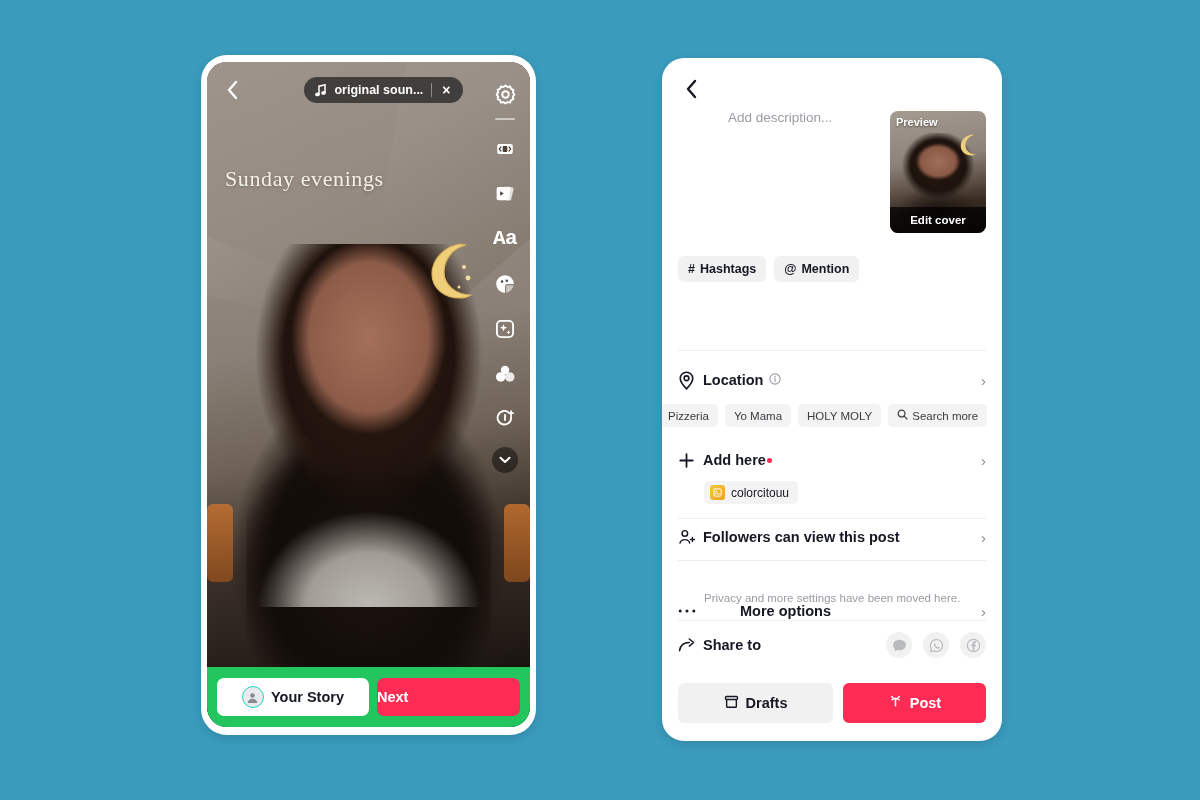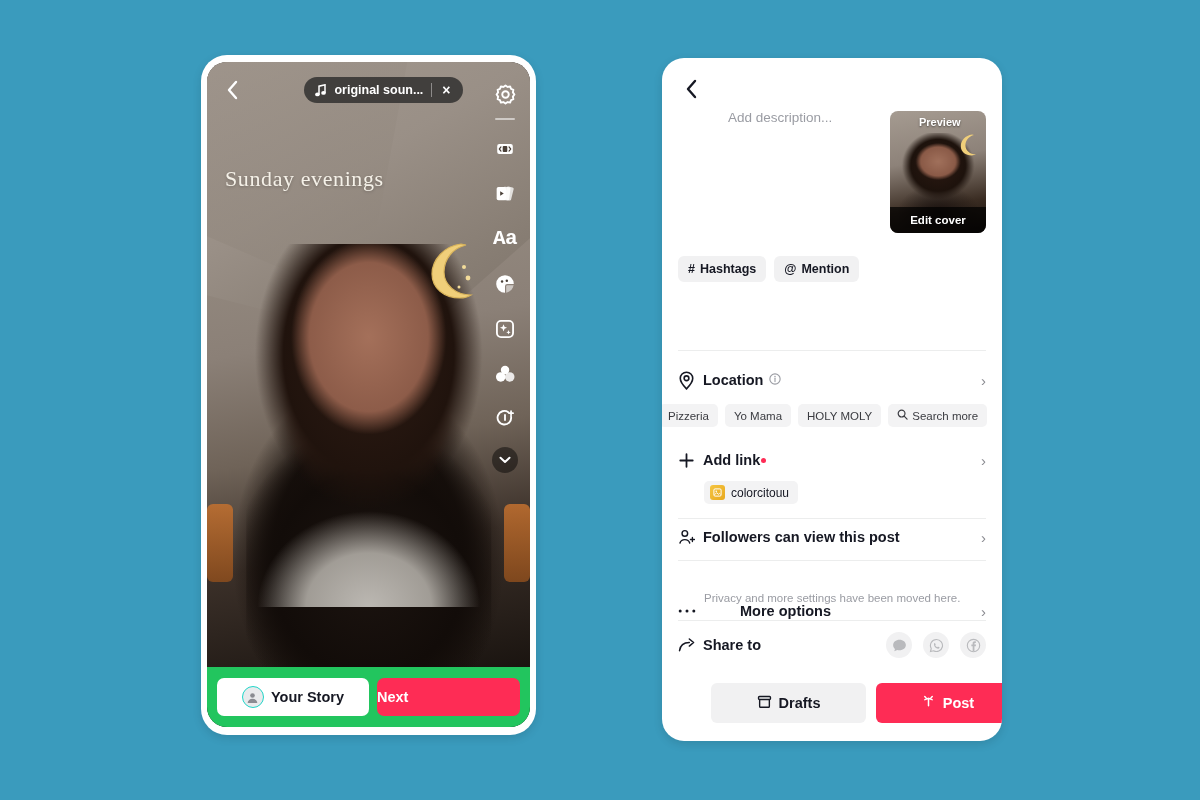--- a/index.html
+++ b/index.html
@@ -160,21 +160,20 @@
     background:
       radial-gradient(ellipse 38% 26% at 50% 30%, #a0705b 0%, #8a5a47 58%, rgba(0,0,0,0) 75%),
       radial-gradient(ellipse 56% 44% at 50% 34%, #2c1a13 0%, #1d120c 62%, rgba(0,0,0,0) 82%),
       radial-gradient(ellipse 66% 40% at 50% 86%, #191210 0%, rgba(0,0,0,0) 80%);
   }
   .pv-moon { position:absolute; right: 8px; top: 22px; width: 22px; height: 24px; }
   .pv-label {
     position:absolute; left: 6px; top: 5px;
     color:#fff; font-size: 11px; font-weight: 700;
     text-shadow: 0 1px 2px rgba(0,0,0,.5);
-    margin-left: 23px;
   }
   .pv-editcover {
     position:absolute; left:0; bottom:0; width:100%; height: 26px;
     background: rgba(0,0,0,.72); color:#fff; font-size: 11.5px; font-weight: 600;
     display:flex; align-items:center; justify-content:center;
   }
 
   .chipbar { position:absolute; left: 16px; top: 198px; display:flex; gap: 8px; }
   .chip {
     background: #f1f1f2; border-radius: 6px;
@@ -218,21 +217,21 @@
     background:#fe2c55; vertical-align: super; margin-left: 1px;
   }
   .share-icons { margin-left:auto; display:flex; gap: 11px; }
   .share-ic {
     width: 26px; height: 26px; border-radius:50%; background:#f1f1f2;
     display:flex; align-items:center; justify-content:center;
   }
 
   .rp-bottom {
     position: absolute; left: 0; bottom: 18px; width: 100%;
-    display:flex; gap: 10px; padding: 0 16px; margin-left: 33px;
+    display:flex; gap: 10px; padding: 0 16px;
   }
   .drafts-btn {
     flex: 0 0 155px; height: 40px; background:#f1f1f2; border-radius: 6px;
     display:flex;align-items:center;justify-content:center;gap:7px;
     font-size: 14.5px; font-weight:700; color:#161823;
   }
   .post-btn {
     flex: 1; height: 40px; background:#fe2c55; border-radius: 6px;
     display:flex;align-items:center;justify-content:center;gap:7px;
     font-size: 14.5px; font-weight:700; color:#fff;
@@ -441,21 +440,21 @@
       <span>Search more</span>
     </div>
   </div>
 
   <div class="row" style="top:390px; height:24px;">
     <span class="row-icon">
       <svg width="17" height="17" viewBox="0 0 18 18">
         <path d="M9 2.4 v13.2 M2.4 9 h13.2" stroke="#161823" stroke-width="1.9" stroke-linecap="round"></path>
       </svg>
     </span>
-    <span class="row-label">Add link</span>
+    <span class="row-label">Add here</span>
     <span class="reddot"></span>
     <span class="row-chev">›</span>
   </div>
 
   <div class="link-chip">
     <span class="link-chip-icon">
       <svg width="9" height="9" viewBox="0 0 10 10">
         <rect x="1" y="1" width="8" height="8" rx="1.3" fill="none" stroke="#fff" stroke-width="1.1"></rect>
         <circle cx="3.6" cy="3.6" r=".9" fill="#fff"></circle>
         <path d="M1.6 7.6 L4 5.2 L6 7 L7.3 6 L8.4 7.2" fill="none" stroke="#fff" stroke-width="1"></path>

